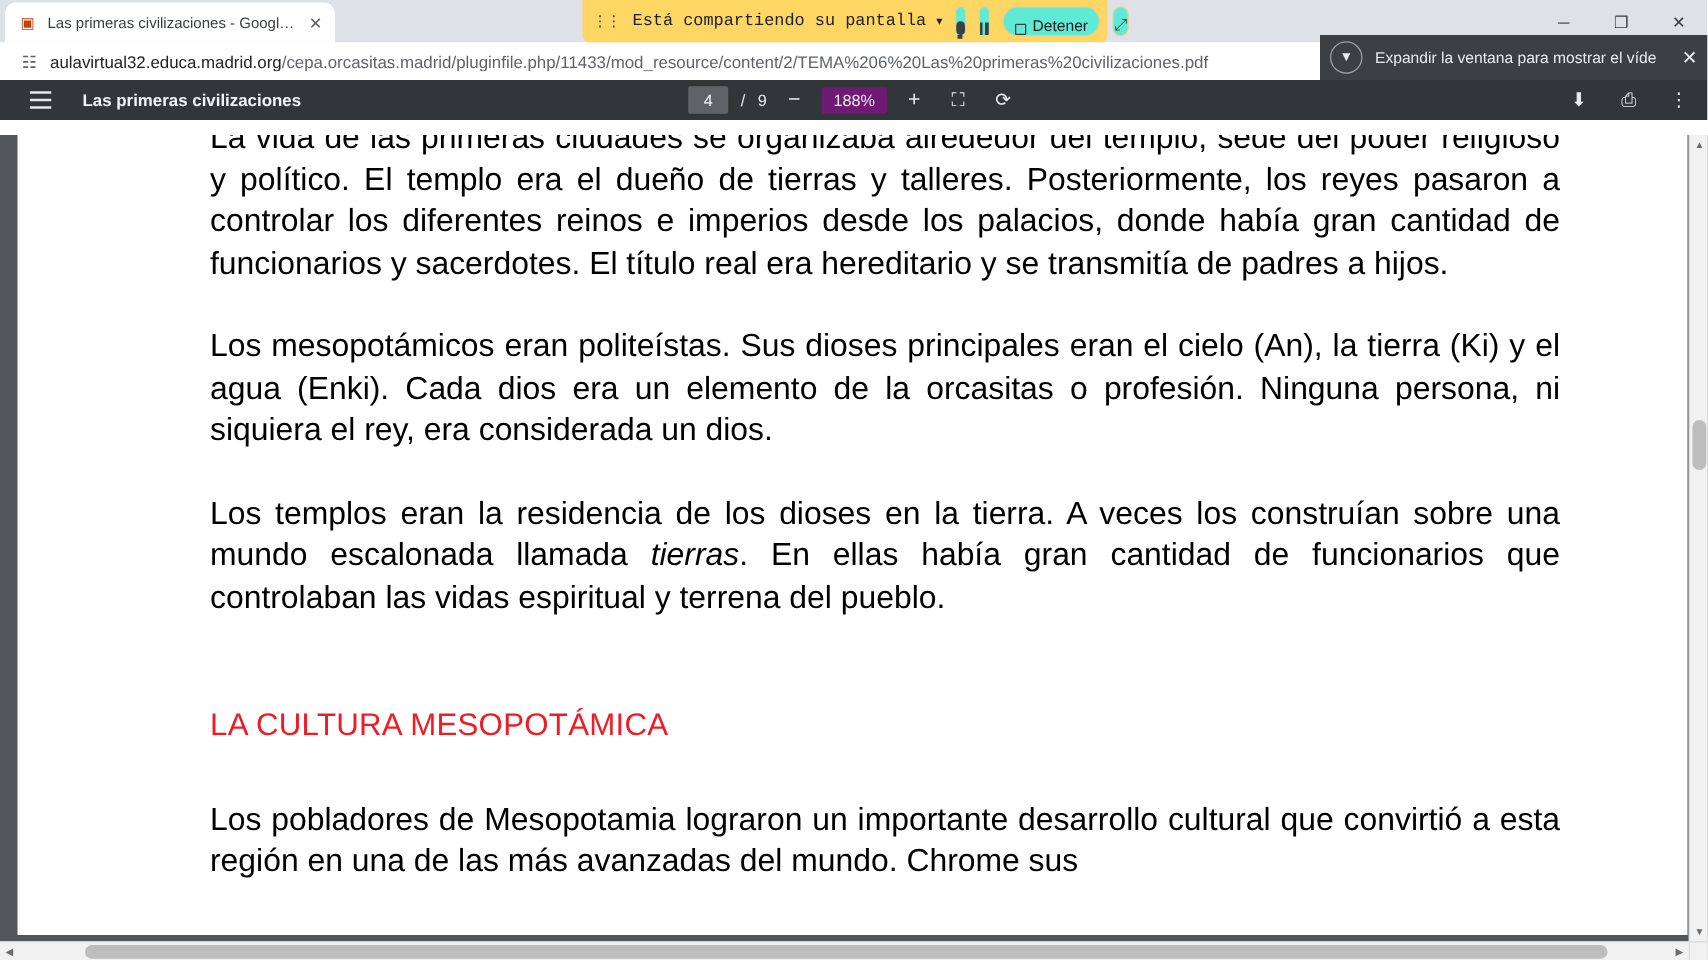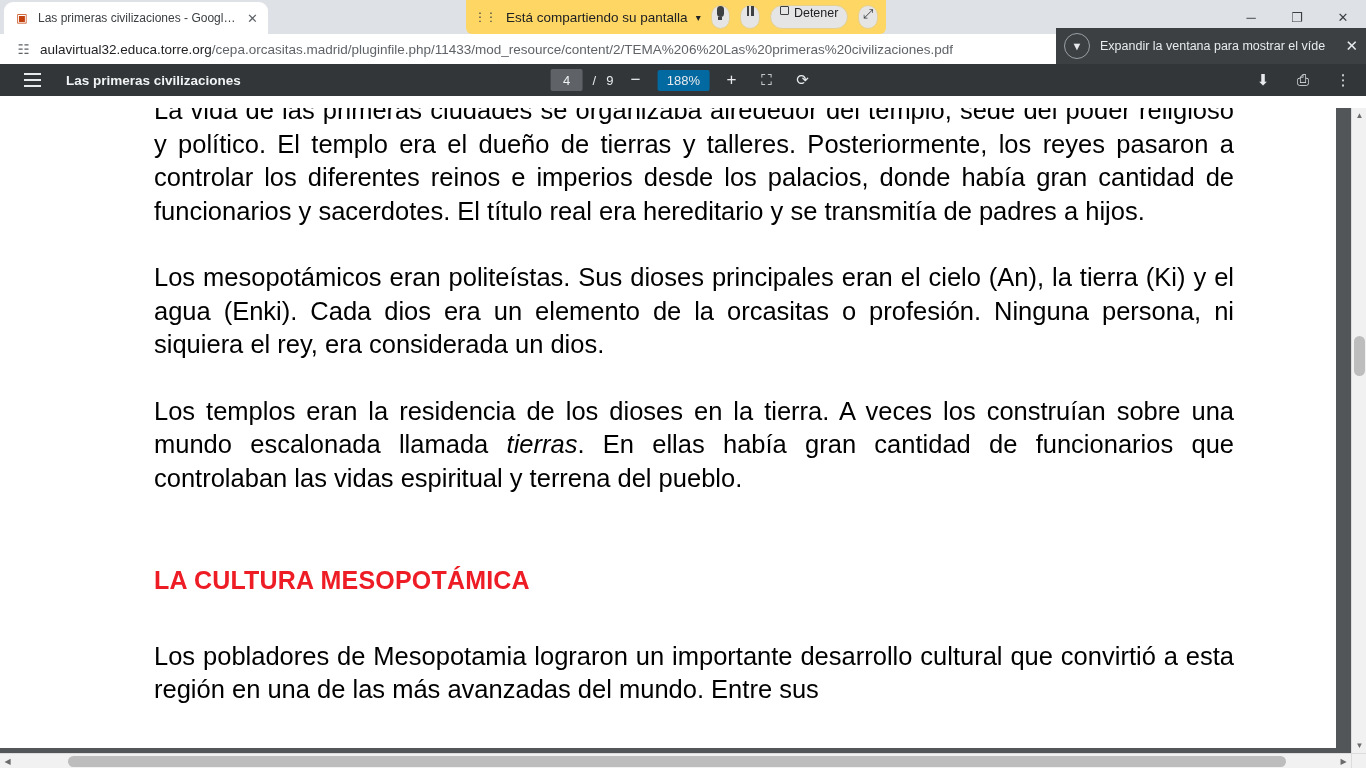--- a/index.html
+++ b/index.html
@@ -42,26 +42,26 @@
   
   .share-pill {
     position: absolute; left: 466px; top: 0; height: 34px; width: 420px;
     background: #fdd663;
     display: flex; align-items: center; gap: 10px;
     padding: 0 8px;
     border-bottom-left-radius: 6px; border-bottom-right-radius: 6px;
     color: #202124;
   }
   .share-pill .grip { font-size: 12px; letter-spacing: -1px; color: #3c4043; }
-  .share-pill .msg { font-size: 13.5px; white-space: nowrap; }
+  .share-pill .msg { font-size: 13.5px; white-space: nowrap; font-family: Liberation Mono, monospace; }
   .share-pill .chev { font-size: 10px; margin-left: -2px; }
   .pill-btn {
-    height: 24px; border-radius: 13px; background: #e5e5e5;
+    height: 24px; border-radius: 13px; background: #5eead4;
     border: 1px solid #e7cf8d;
-    display: flex; align-items: flex-start; justify-content: center;
+    display: flex; align-items: flex-end; justify-content: center;
     gap: 5px; padding: 0 9px; font-size: 12.5px; color: #202124;
   }
   .pill-btn.icon-only { width: 30px; padding: 0; }
   .pill-btn .sq { width: 9px; height: 9px; border: 1.5px solid #3c4043; border-radius: 1px; }
   .bars { display: inline-flex; gap: 2px; align-items: center; }
   .bars i { display: block; width: 2.5px; height: 10px; background: #3c4043; }
   .mic { display: inline-block; width: 7px; height: 11px; border-radius: 4px; background: #3c4043; position: relative; }
   .mic:after { content: ""; position: absolute; left: 1.5px; bottom: -3px; width: 4px; height: 3px; background: #3c4043; }
   .expand-ic { font-size: 13px; color: #3c4043; }
 
@@ -118,44 +118,44 @@
     position: absolute; left: 50%; transform: translateX(-50%);
     display: flex; align-items: center; gap: 10px;
   }
   .page-input {
     width: 32px; height: 22px; background: #5f6368; border: none;
     color: #f1f3f4; font-size: 13px; text-align: center; border-radius: 2px;
     font-family: "Liberation Sans", sans-serif;
   }
   .page-total { font-size: 13px; color: #e8eaed; }
   .zoom-btn { width: 24px; height: 24px; display: flex; align-items: center; justify-content: center; font-size: 17px; color: #e8eaed; }
-  .zoom-val { font-size: 13px; background: #0369a1; border-radius: 2px; padding: 3px 8px; min-width: 52px; text-align: center; }
+  .zoom-val { font-size: 13px; background: #701a75; border-radius: 2px; padding: 3px 8px; min-width: 52px; text-align: center; }
   .tool-ic { width: 26px; height: 26px; display: flex; align-items: center; justify-content: center; font-size: 15px; color: #e8eaed; }
   .right-tools { position: absolute; right: 10px; display: flex; align-items: center; gap: 14px; }
 
   
   .pdfviewport {
     position: absolute; top: 108px; left: 0; width: 1366px; height: 660px;
     background: #525659; overflow: hidden;
   }
   .page {
-    position: absolute; top: 0; left: 0; width: 1336px; height: 640px;
+    position: absolute; top: 0; left: 14px; width: 1336px; height: 640px;
     background: #ffffff;
   }
   .page-inner {
     position: absolute; top: -14px; left: 154px; width: 1080px;
     color: #000;
     font-family: "Liberation Sans", sans-serif;
     font-size: 25.5px;
     line-height: 33.5px;
   }
   .para { margin: 0 0 33px 0; text-align: justify; }
   .para.last { margin-bottom: 0; }
   .heading {
-    color: #ee1c25; font-weight: bold; font-size: 25px;
+    color: #ee1c25; font-weight: normal; font-size: 25px;
     margin: 0 0 42px 0; letter-spacing: 0.2px;
   }
   .spacer-before-heading { height: 36px; }
   em { font-style: italic; }
 
   
   .vscroll {
     position: absolute; right: 0; top: 108px; width: 15px; height: 645px;
     background: #f1f1f1; border-left: 1px solid #dcdcdc;
   }
@@ -227,21 +227,21 @@
       <span>Detener</span>
     </span>
     <span class="pill-btn icon-only">
       <span class="expand-ic">⤢</span>
     </span>
   </div>
 
   <div class="omnirow">
     <div class="omnibox">
       <span class="site-ic">☷</span>
-      <span class="url-text"><span class="url-strong">aulavirtual32.educa.torre.org</span><span class="url-rest">/cepa.orcasitas.madrid/pluginfile.php/11433/mod_resource/content/2/TEMA%206%20Las%20primeras%20civilizaciones.pdf</span></span>
+      <span class="url-text"><span class="url-strong">aulavirtual32.educa.madrid.org</span><span class="url-rest">/cepa.orcasitas.madrid/pluginfile.php/11433/mod_resource/content/2/TEMA%206%20Las%20primeras%20civilizaciones.pdf</span></span>
     </div>
   </div>
 
   <div class="video-note">
     <span class="circ">▼</span>
     <span class="vtext">Expandir la ventana para mostrar el víde</span>
     <span class="vclose">✕</span>
   </div>
 
   <div class="pdftoolbar">
@@ -271,21 +271,21 @@
   </div>
 
   <div class="pdfviewport">
     <div class="page">
       <div class="page-inner">
         <p class="para">La vida de las primeras ciudades se organizaba alrededor del templo, sede del poder religioso y político. El templo era el dueño de tierras y talleres. Posteriormente, los reyes pasaron a controlar los diferentes reinos e imperios desde los palacios, donde había gran cantidad de funcionarios y sacerdotes. El título real era hereditario y se transmitía de padres a hijos.</p>
         <p class="para">Los mesopotámicos eran politeístas. Sus dioses principales eran el cielo (An), la tierra (Ki) y el agua (Enki). Cada dios era un elemento de la orcasitas o profesión. Ninguna persona, ni siquiera el rey, era considerada un dios.</p>
         <p class="para"><span>Los templos eran la residencia de los dioses en la tierra. A veces los construían sobre una mundo escalonada llamada </span><em>tierras</em><span>. En ellas había gran cantidad de funcionarios que controlaban las vidas espiritual y terrena del pueblo.</span></p>
         <div class="spacer-before-heading"></div>
         <h2 class="heading">LA CULTURA MESOPOTÁMICA</h2>
-        <p class="para last">Los pobladores de Mesopotamia lograron un importante desarrollo cultural que convirtió a esta región en una de las más avanzadas del mundo. Entre sus</p>
+        <p class="para last">Los pobladores de Mesopotamia lograron un importante desarrollo cultural que convirtió a esta región en una de las más avanzadas del mundo. Chrome sus</p>
       </div>
     </div>
   </div>
 
   <div class="vscroll">
     <div class="arrow-up">▲</div>
     <div class="thumb"></div>
     <div class="arrow-dn">▼</div>
   </div>
 

